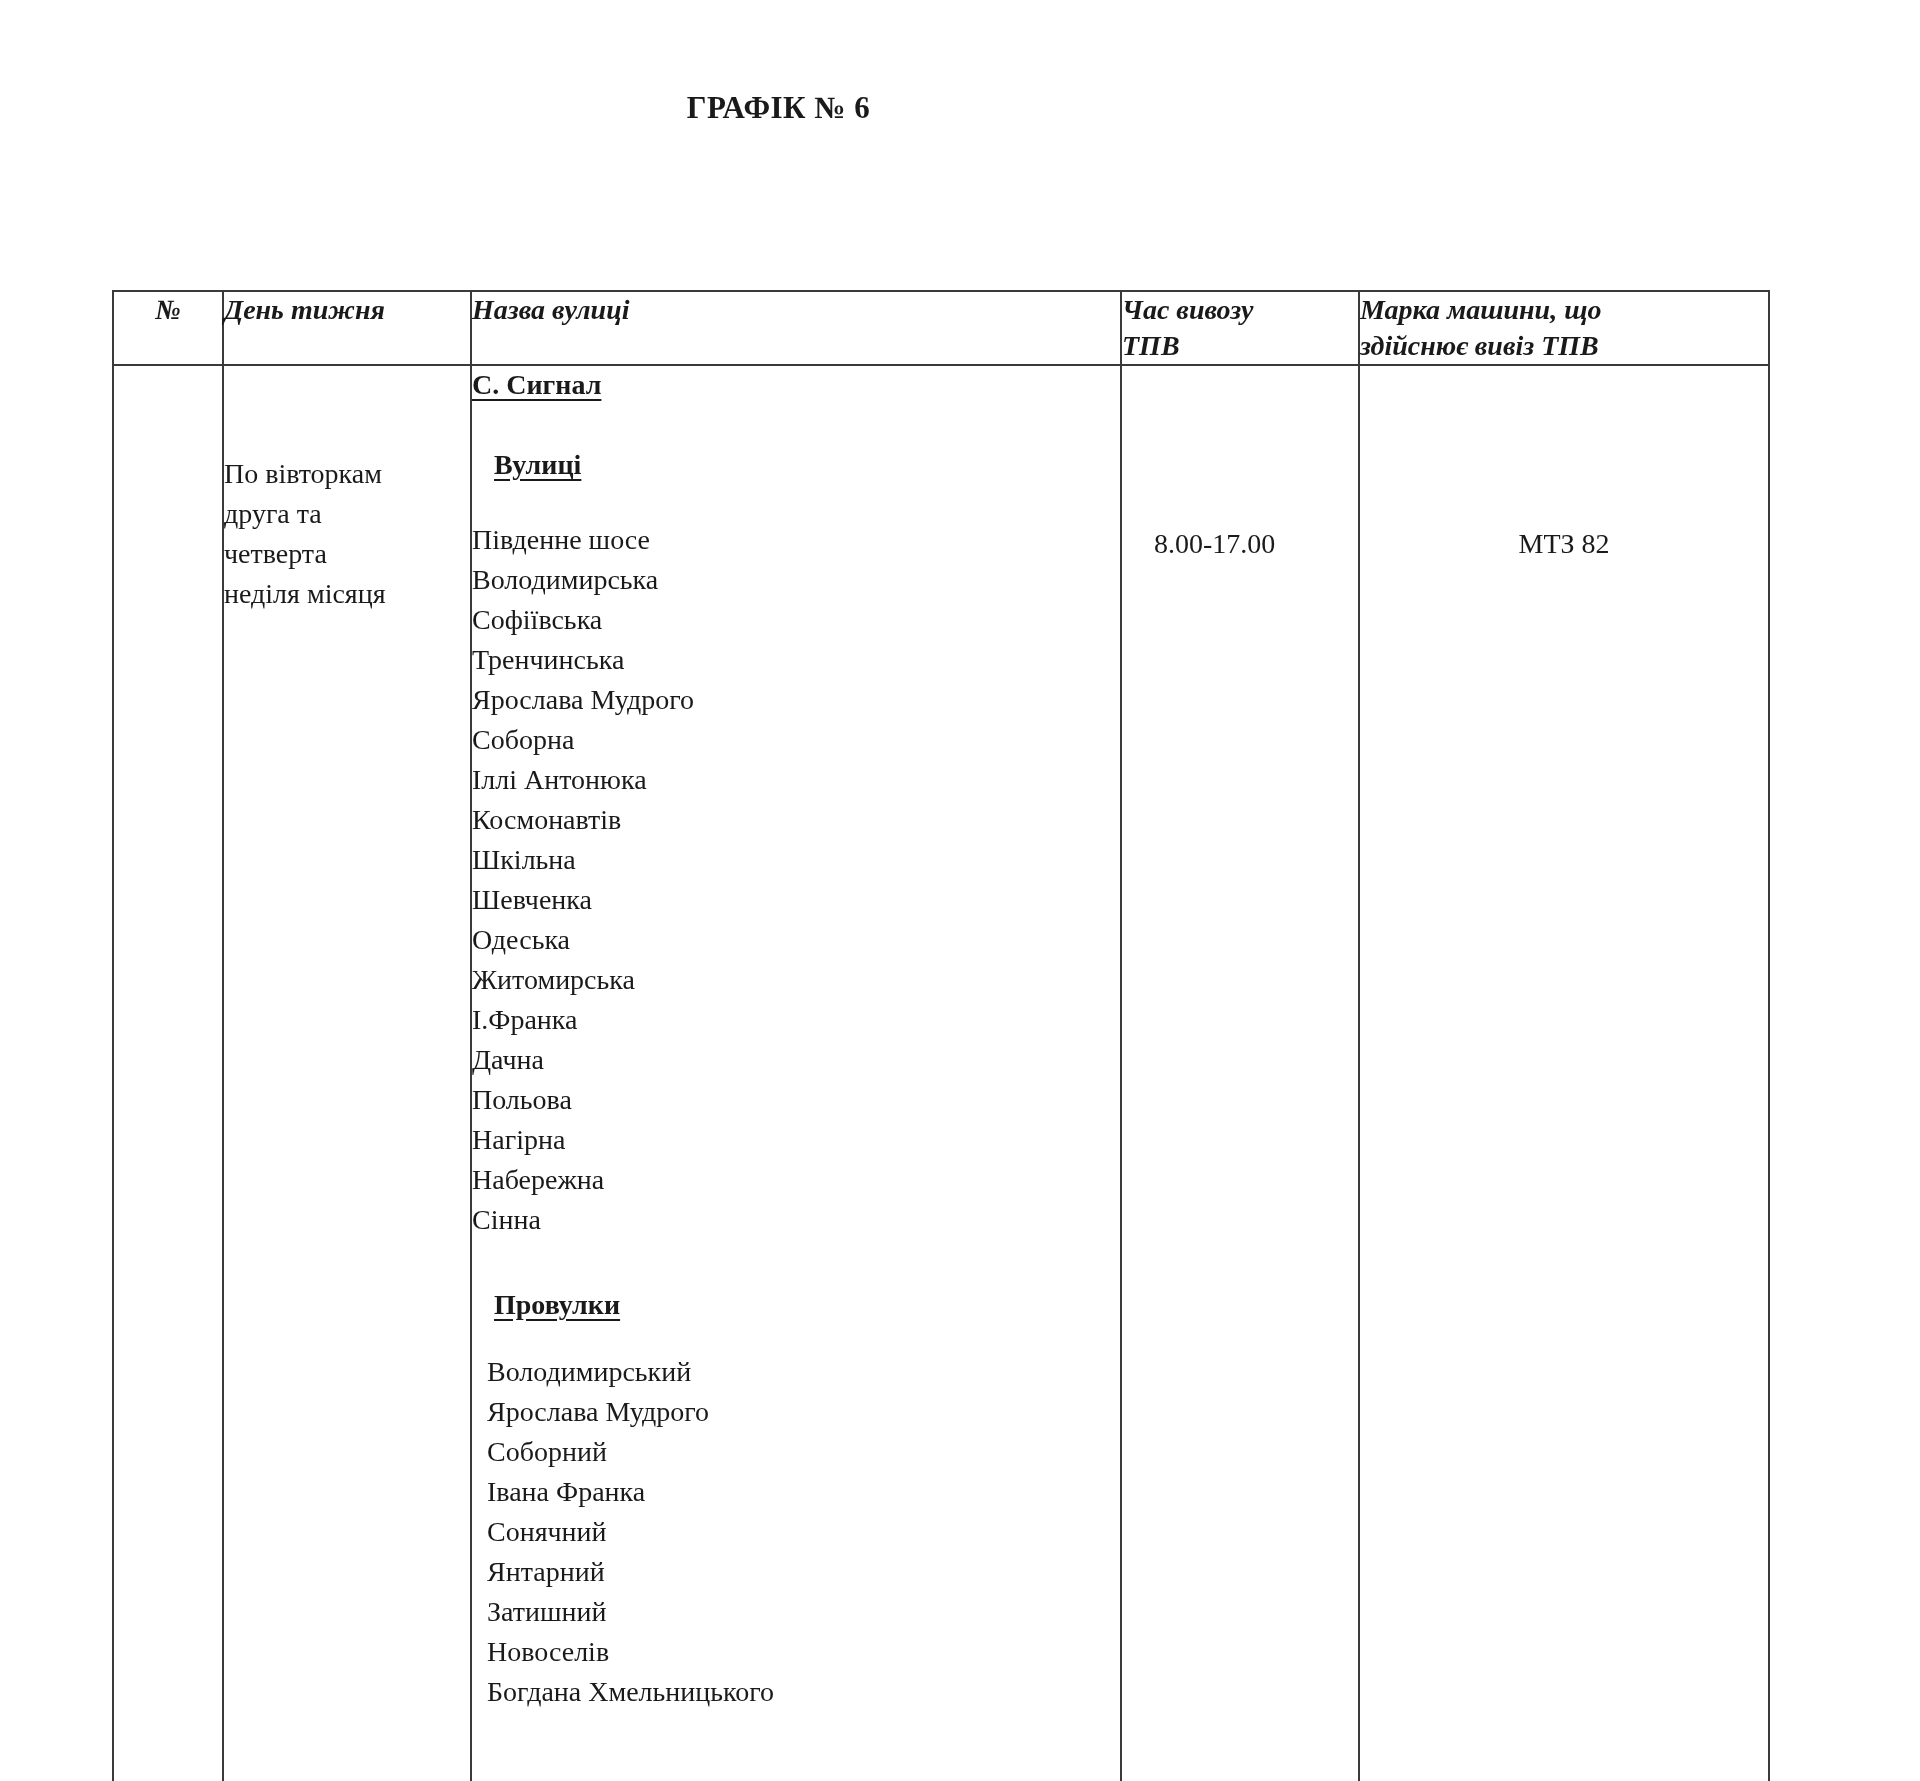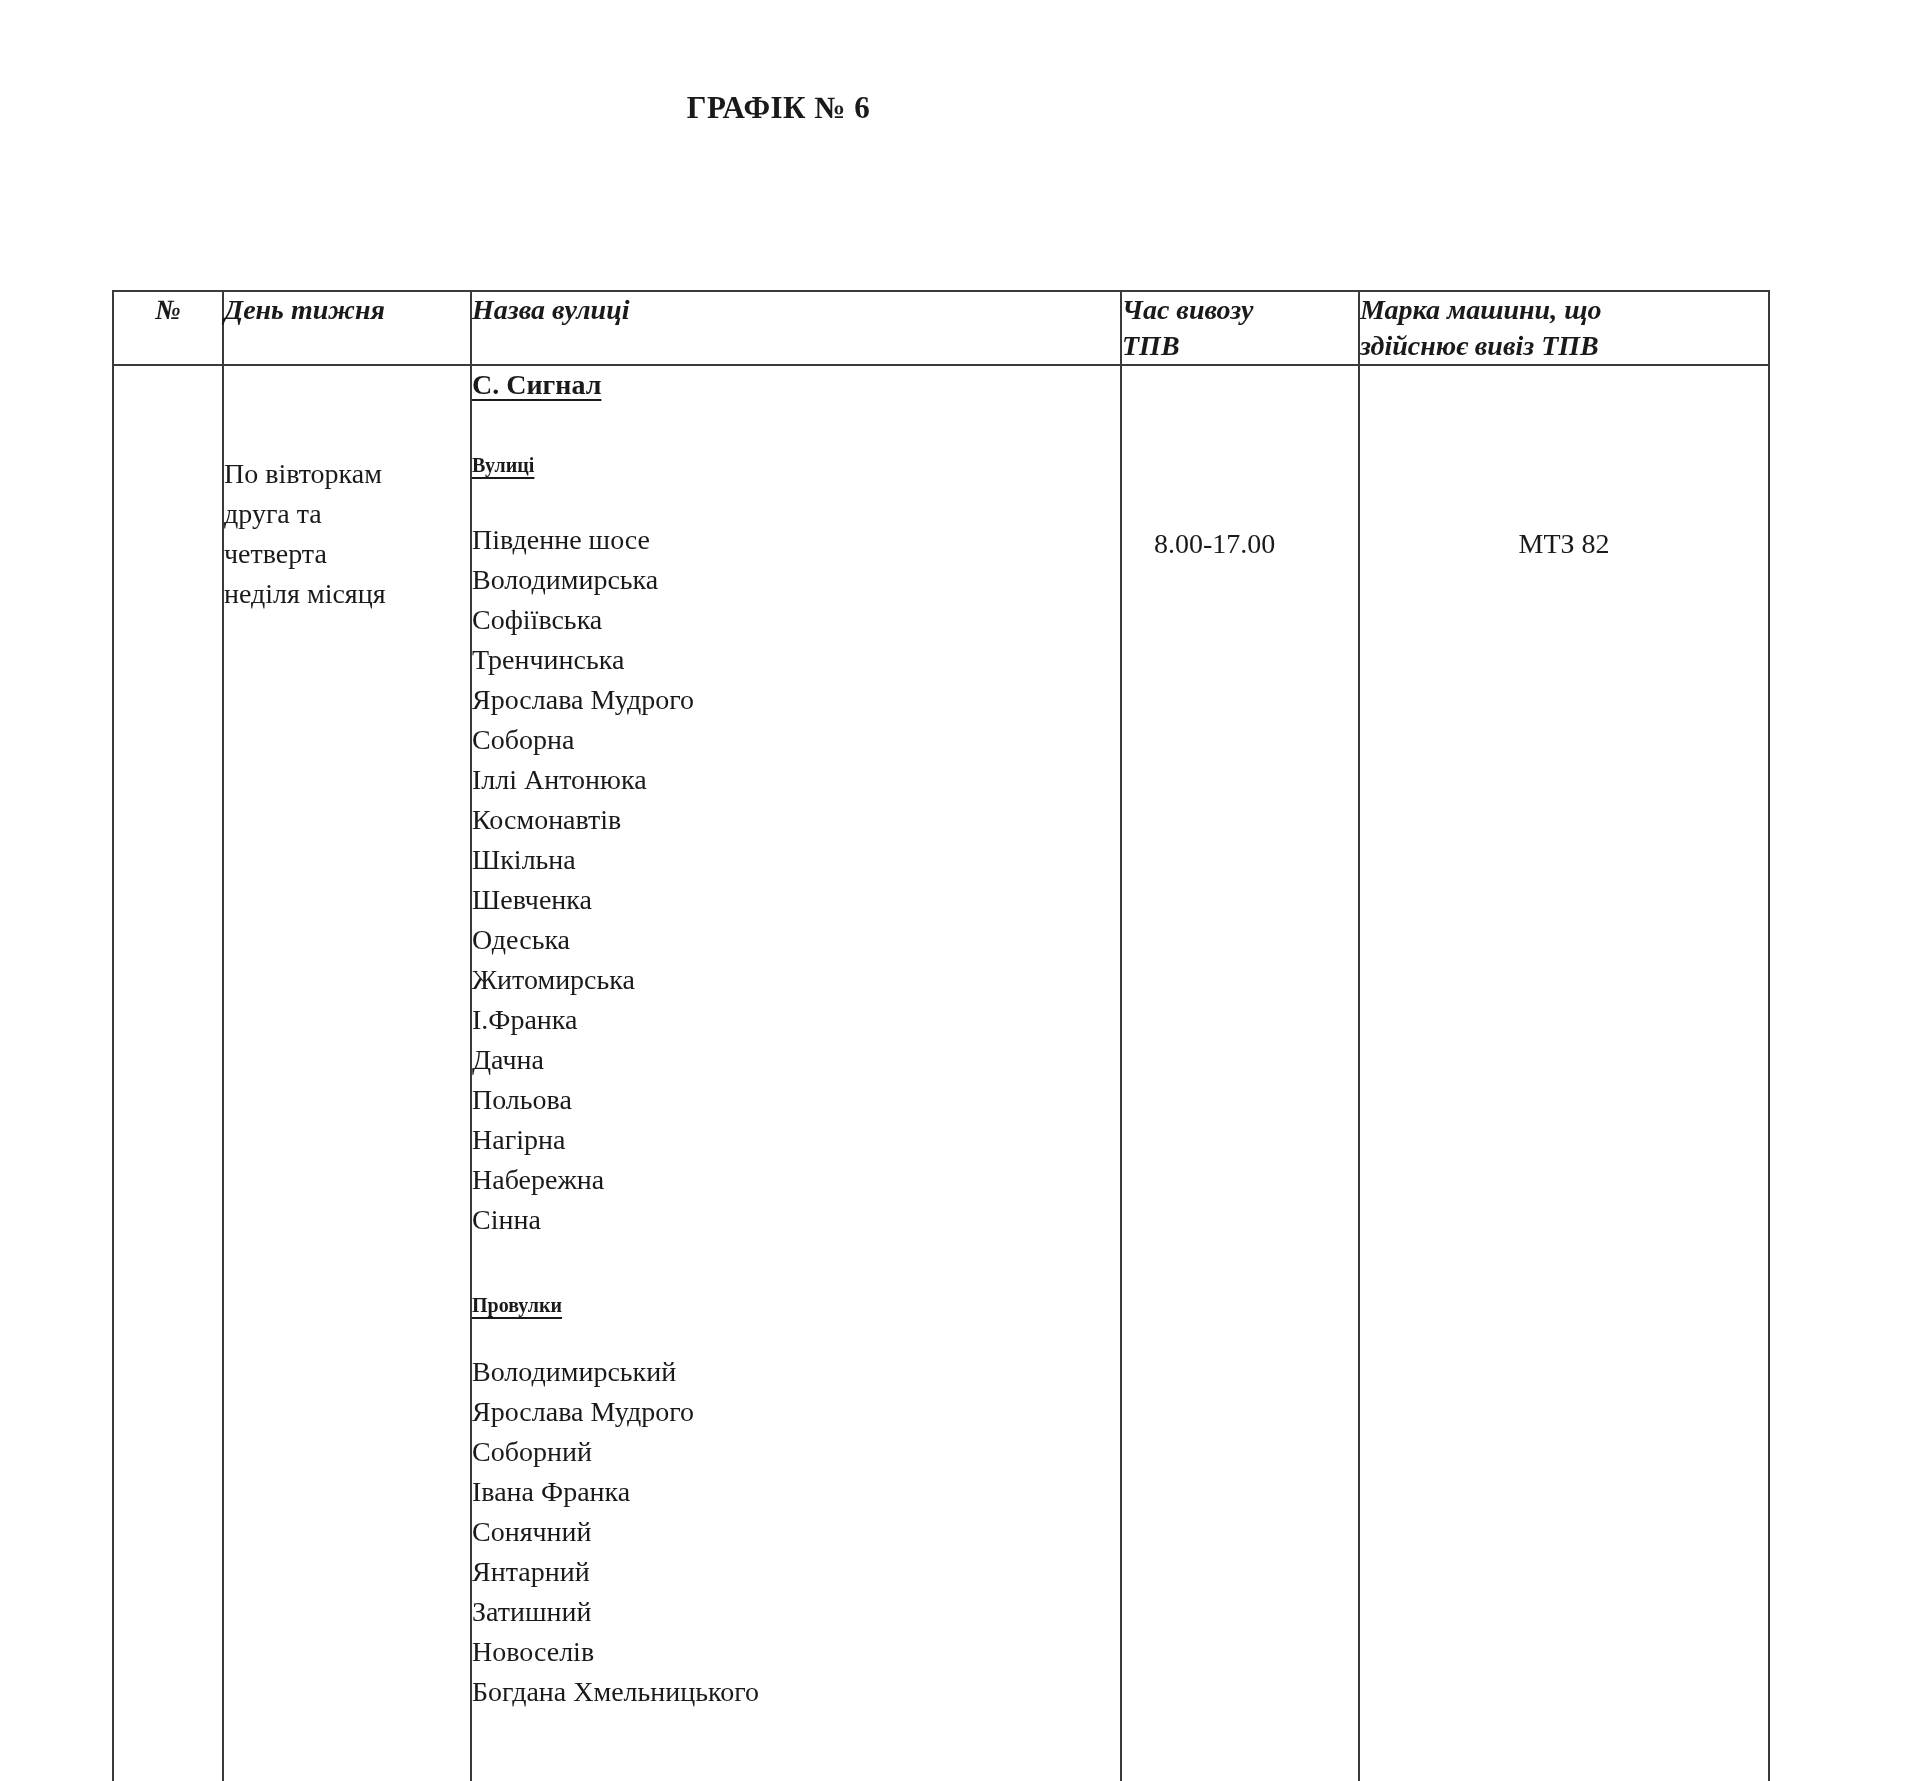--- a/index.html
+++ b/index.html
@@ -75,30 +75,31 @@
     white-space: pre-line;
   }
   .village-heading {
     font-size: 28px;
     font-weight: bold;
     line-height: 38px;
     text-decoration: underline;
     text-underline-offset: 5px;
   }
   .group-heading {
-    font-size: 20px;
+    font-size: 28px;
     font-weight: bold;
     line-height: 38px;
     text-decoration: underline;
     text-underline-offset: 5px;
+    padding-left: 22px;
   }
   .heading-streets { margin-top: 42px; }
   .heading-lanes { margin-top: 46px; }
   .street-list { margin-top: 36px; }
-  .lane-list { margin-top: 28px; }
+  .lane-list { margin-top: 28px; padding-left: 15px; }
   .street-list div, .lane-list div {
     font-size: 28px;
     line-height: 40px;
   }
   .time-text {
     margin-top: 160px;
     font-size: 28px;
     line-height: 36px;
     padding-left: 32px;
   }

